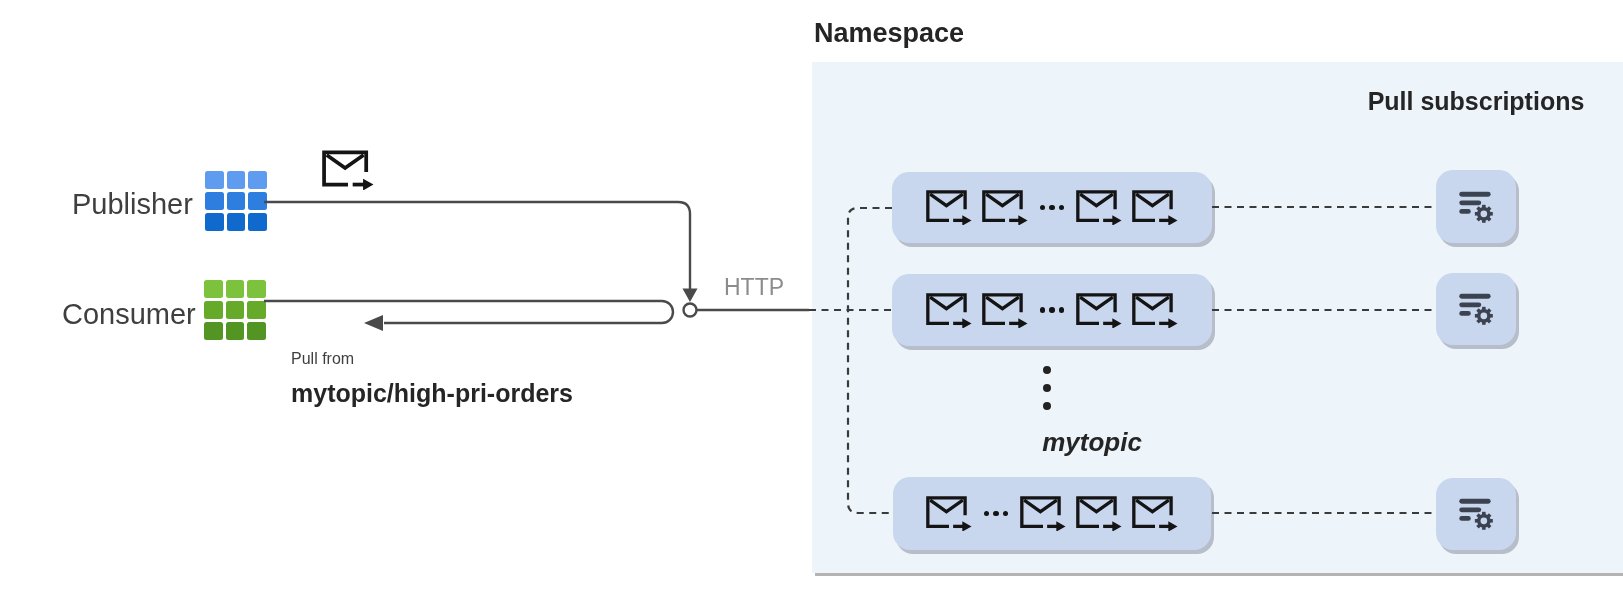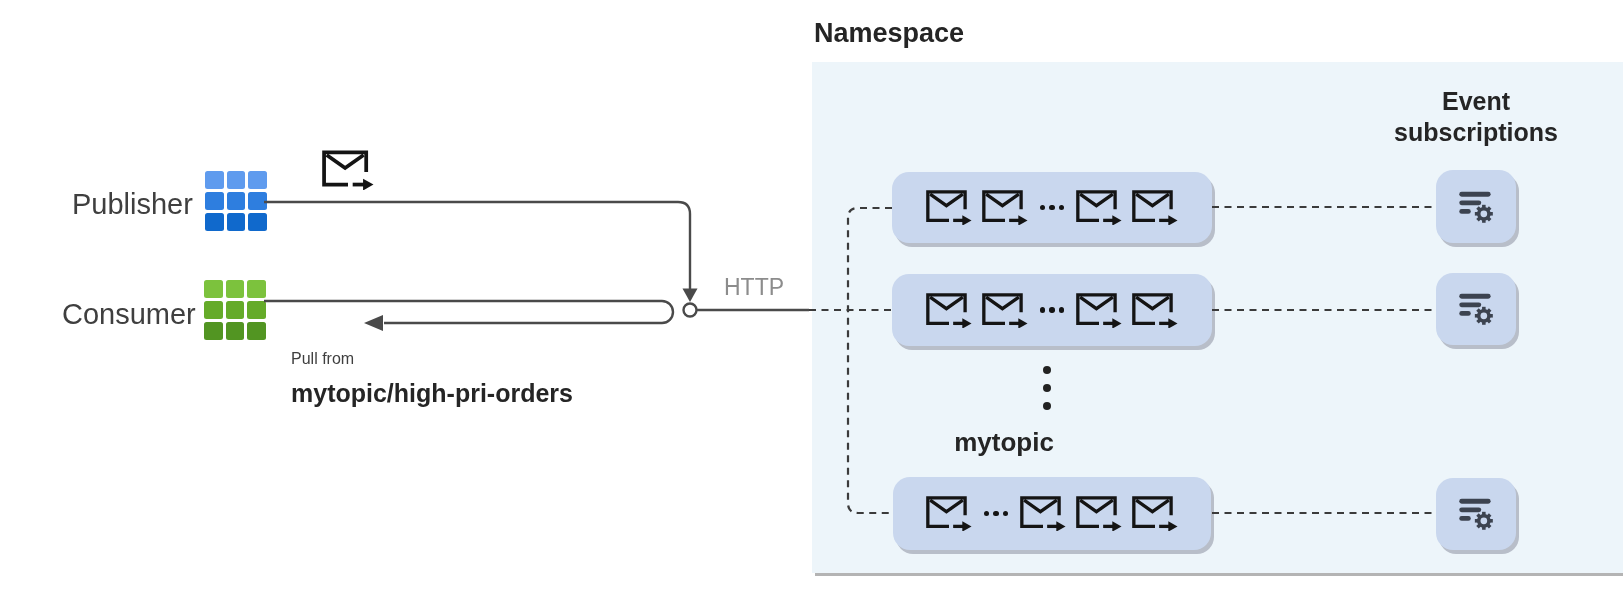--- a/index.html
+++ b/index.html
@@ -21,21 +21,21 @@
   .icon-consumer{left:168px;top:280px;width:62px;height:60px;}
   .grid-cell{border-radius:2.5px;}
 
   
   .panel{left:776px;top:62px;width:827px;height:511px;background:var(--panel-fill);
          box-shadow:3px 3px 0 var(--panel-shadow);}
   .lbl-namespace{left:778px;top:18px;font-size:27px;font-weight:bold;color:var(--heading-text);}
   .heading{font-weight:bold;color:var(--heading-text);text-align:center;}
   .lbl-topics{left:856px;top:118px;width:320px;font-size:26px;}
   .lbl-eventsubs{left:1327px;top:86px;width:226px;font-size:25px;line-height:1.22;}
-  .lbl-mytopic{left:808px;top:427px;width:320px;font-size:26px;}
+  .lbl-mytopic{left:896px;top:427px;width:320px;font-size:26px;font-style:italic;}
   .lbl-hpo{left:1327px;top:429px;width:226px;font-size:26px;}
 
   
   .node{background:var(--node-fill);border-radius:17px;box-shadow:3px 4px 0 var(--node-shadow);}
   .topic-row{display:flex;align-items:center;justify-content:center;gap:10px;}
   .row1{left:856px;top:172px;width:320px;height:71px;}
   .row2{left:856px;top:274px;width:320px;height:72px;}
   .row3{left:857px;top:477px;width:318px;height:73px;}
   .sub-box{display:flex;align-items:center;justify-content:center;}
   .box1{left:1400px;top:170px;width:80px;height:73px;}
@@ -67,21 +67,21 @@
   .dashed{fill:none;stroke:var(--dashed-line);stroke-width:2.2;stroke-dasharray:7 5.5;}
   .gateway{fill:#ffffff;stroke:var(--line);stroke-width:2.4;}
 </style>
 </head>
 <body>
 
 <div id="canvas">
 
   <div class="abs panel"></div>
   <div class="abs lbl-namespace">Namespace</div>
-  <div class="abs heading lbl-eventsubs">Event subscriptions</div>
+  <div class="abs heading lbl-eventsubs">Pull subscriptions</div>
   <div class="abs heading lbl-mytopic">mytopic</div>
 
   <div class="abs side-label lbl-publisher">Publisher</div>
   <div class="abs side-label lbl-consumer">Consumer</div>
   <div class="abs grid-icon icon-publisher">
       <div class="grid-cell" style="background: rgb(95, 155, 238);"></div>
       <div class="grid-cell" style="background: rgb(95, 155, 238);"></div>
       <div class="grid-cell" style="background: rgb(95, 155, 238);"></div>
       <div class="grid-cell" style="background: rgb(46, 126, 223);"></div>
       <div class="grid-cell" style="background: rgb(46, 126, 223);"></div>

